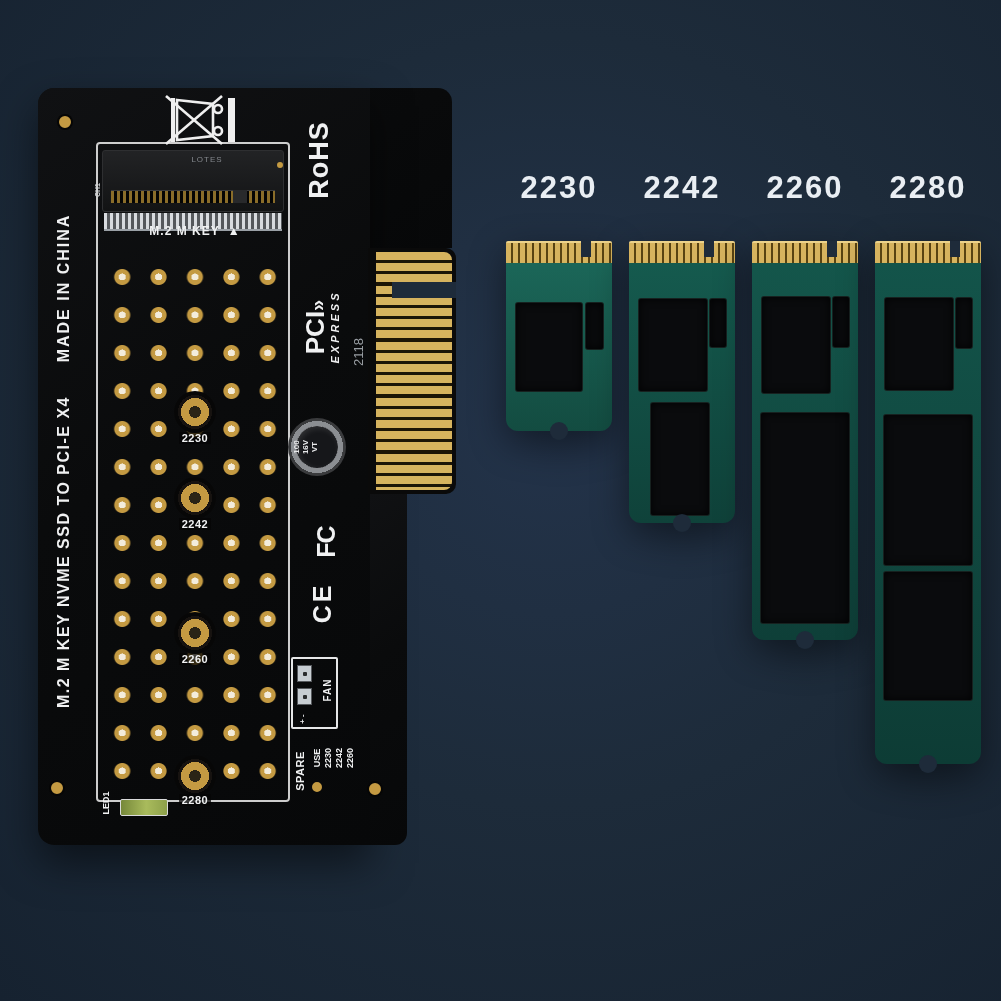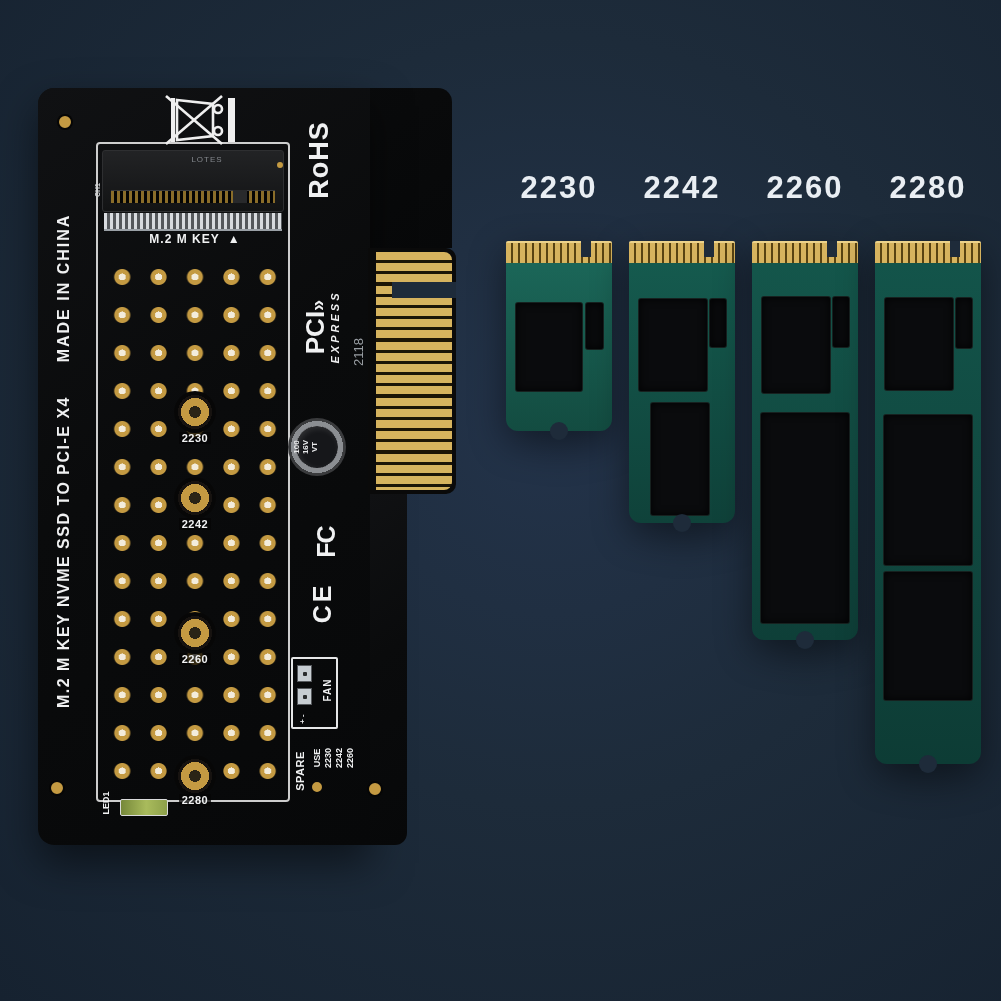--- a/index.html
+++ b/index.html
@@ -124,21 +124,21 @@
 
   <div class="m2-housing">
     <div style="position:absolute;left:0;right:0;top:4px;text-align:center;font-size:8px;color:#84888d;letter-spacing:1px;margin-left:28px;">LOTES</div>
     <div class="m2-slot"></div>
     <div class="m2-keyblock"></div>
   </div>
   <div class="m2-pins"></div>
   <div class="rot" style="left:97px;top:190px;font-size:7px;color:#cfd2d5;">CH1</div>
   <div class="via" style="left:277px;top:162px;"></div>
 
-  <div style="position:absolute;left:115px;top:232px;width:160px;text-align:center;font-size:12px;font-weight:bold;color:var(--white);letter-spacing:1px;">
+  <div style="position:absolute;left:115px;top:224px;width:160px;text-align:center;font-size:12px;font-weight:bold;color:var(--white);letter-spacing:1px;">
     <span>M.2 M KEY</span>
     <span style="margin-left:4px;">▲</span>
   </div>
 
   <div class="hole-grid"></div>
 
   <div class="standoff" style="left:174px;top:391px;"></div>
   <div class="standoff-label" style="top:432px;"><span>2230</span></div>
   <div class="standoff" style="left:174px;top:477px;"></div>
   <div class="standoff-label" style="top:518px;"><span>2242</span></div>

